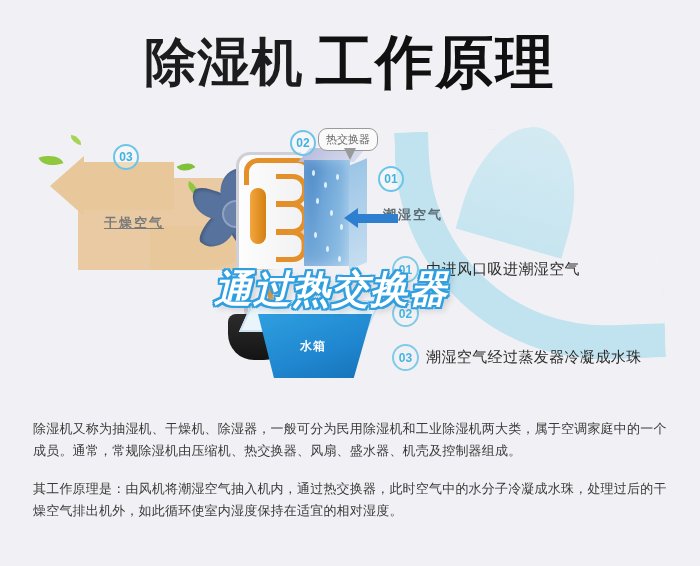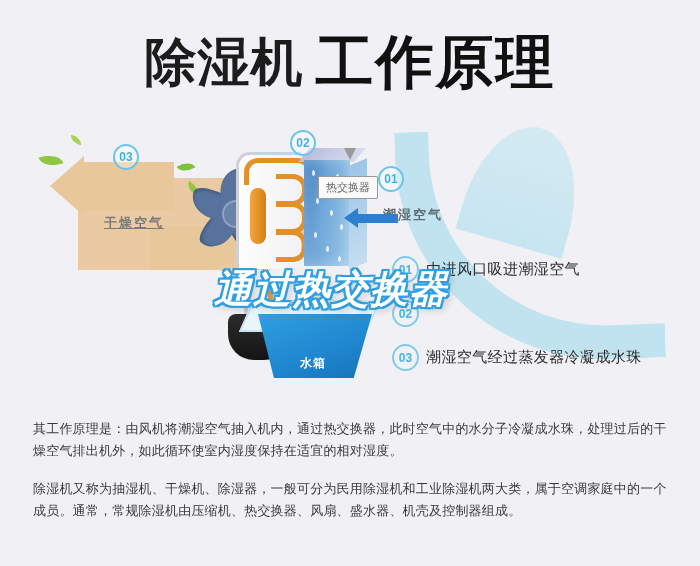--- a/index.html
+++ b/index.html
@@ -158,21 +158,21 @@
     position:absolute;left:246px;top:182px;width:124px;height:28px;
     background:#eaf4fb;border:2px solid #cfe2ef;
     transform:skewX(-24deg);
   }
   .tank{
     position:absolute;left:258px;top:196px;width:114px;height:64px;
     background:linear-gradient(160deg,#2f9fe0 0%,#1f86cf 60%,#1673b8 100%);
     clip-path:polygon(0 0,100% 0,84% 100%,14% 100%);
   }
   .tank-label{
-    position:absolute;left:300px;top:237px;font-size:12px;color:#ffffff;
+    position:absolute;left:300px;top:220px;font-size:12px;color:#ffffff;
     font-weight:bold;letter-spacing:1px;
   }
   .compressor{
     position:absolute;left:228px;top:196px;width:62px;height:46px;
     background:linear-gradient(180deg,#2c2c2c,#141414);
     border-radius:8px 8px 26px 26px;
   }
   .comp-coil{
     position:absolute;left:244px;top:160px;width:26px;height:42px;
     border-left:4px solid #c9cbd2;border-right:4px solid #c9cbd2;
@@ -190,22 +190,22 @@
     border:2px solid #6cc5e8;color:#3fb3e0;font-size:12px;font-weight:bold;
     display:flex;align-items:center;justify-content:center;
     background:rgba(255,255,255,.35);
   }
   .bdg03{left:113px;top:26px;}
   .bdg02{left:290px;top:12px;}
   .bdg01{left:378px;top:48px;}
 
   .callout{
     position:absolute;left:318px;top:10px;
-    padding:3px 7px;border:1.5px solid #9a9a9a;border-radius:1px;
-    font-size:11px;color:#666;background:#fafafa;white-space:nowrap;margin-top:48px;
+    padding:3px 7px;border:1.5px solid #9a9a9a;border-radius:9px;
+    font-size:11px;color:#666;background:#fafafa;white-space:nowrap;
   }
   .callout-tail{
     position:absolute;left:344px;top:30px;width:0;height:0;
     border-left:6px solid transparent;border-right:6px solid transparent;
     border-top:12px solid #9a9a9a;
   }
 
   
   #steps{position:absolute;left:392px;top:256px;width:300px;}
   .step{display:flex;align-items:center;margin-bottom:17px;}
@@ -317,17 +317,17 @@
     </div>
     <div class="step">
       <div class="step-badge">03</div>
       <div class="step-text">潮湿空气经过蒸发器冷凝成水珠</div>
     </div>
   </div>
 
   <div id="watermark">通过热交换器</div>
 
   <div id="copy">
+    <p class="para">除湿机又称为抽湿机、干燥机、除湿器，一般可分为民用除湿机和工业除湿机两大类，属于空调家庭中的一个成员。通常，常规除湿机由压缩机、热交换器、风扇、盛水器、机壳及控制器组成。</p>
     <p class="para">其工作原理是：由风机将潮湿空气抽入机内，通过热交换器，此时空气中的水分子冷凝成水珠，处理过后的干燥空气排出机外，如此循环使室内湿度保持在适宜的相对湿度。</p>
-    <p class="para">除湿机又称为抽湿机、干燥机、除湿器，一般可分为民用除湿机和工业除湿机两大类，属于空调家庭中的一个成员。通常，常规除湿机由压缩机、热交换器、风扇、盛水器、机壳及控制器组成。</p>
   </div>
 
 </div>
 
 </body></html>

